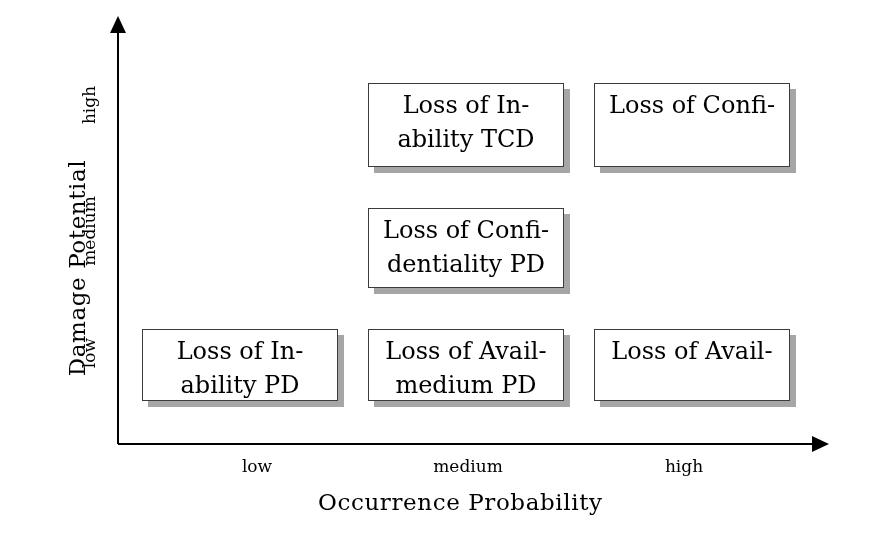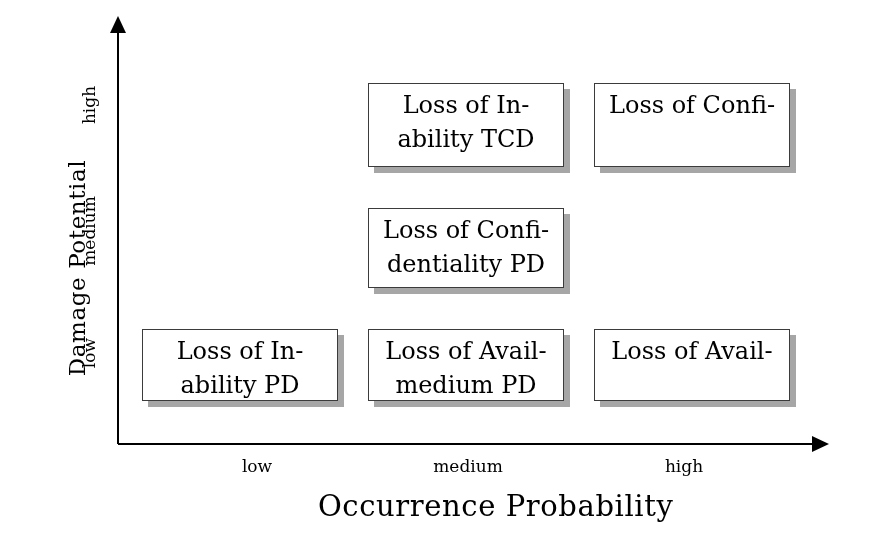--- a/index.html
+++ b/index.html
@@ -69,22 +69,22 @@
     letter-spacing: 0.6px;
     transform: rotate(-90deg);
     transform-origin: center center;
     white-space: nowrap;
   }
   #x-axis-title {
     position: absolute;
     left: 318px;
     top: 489px;
     width: 300px;
-    text-align: right;
-    font-size: 29px;
+    text-align: left;
+    font-size: 23px;
     letter-spacing: 0.6px;
     white-space: nowrap;
   }
 
   
   .y-tick {
     position: absolute;
     left: 0;
     width: 120px;
     text-align: center;

